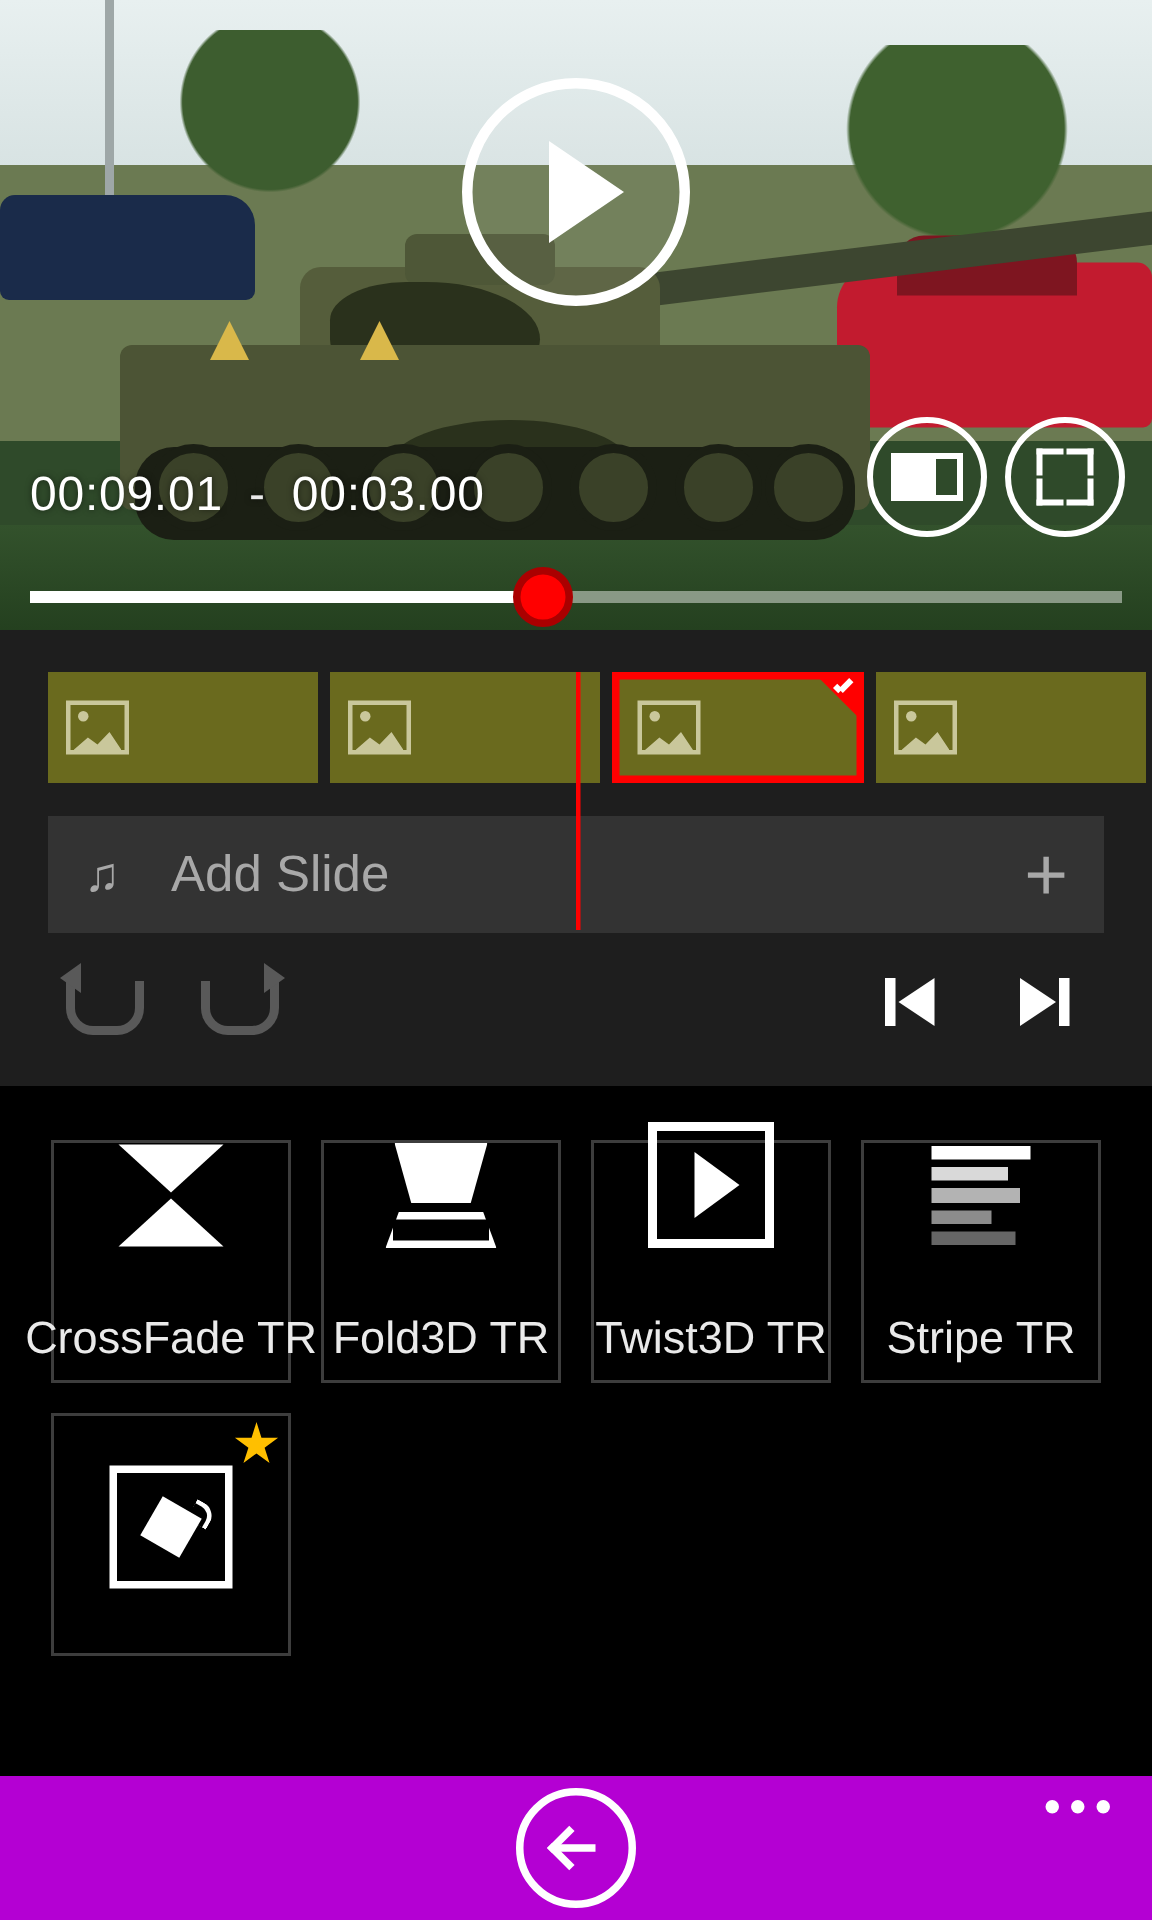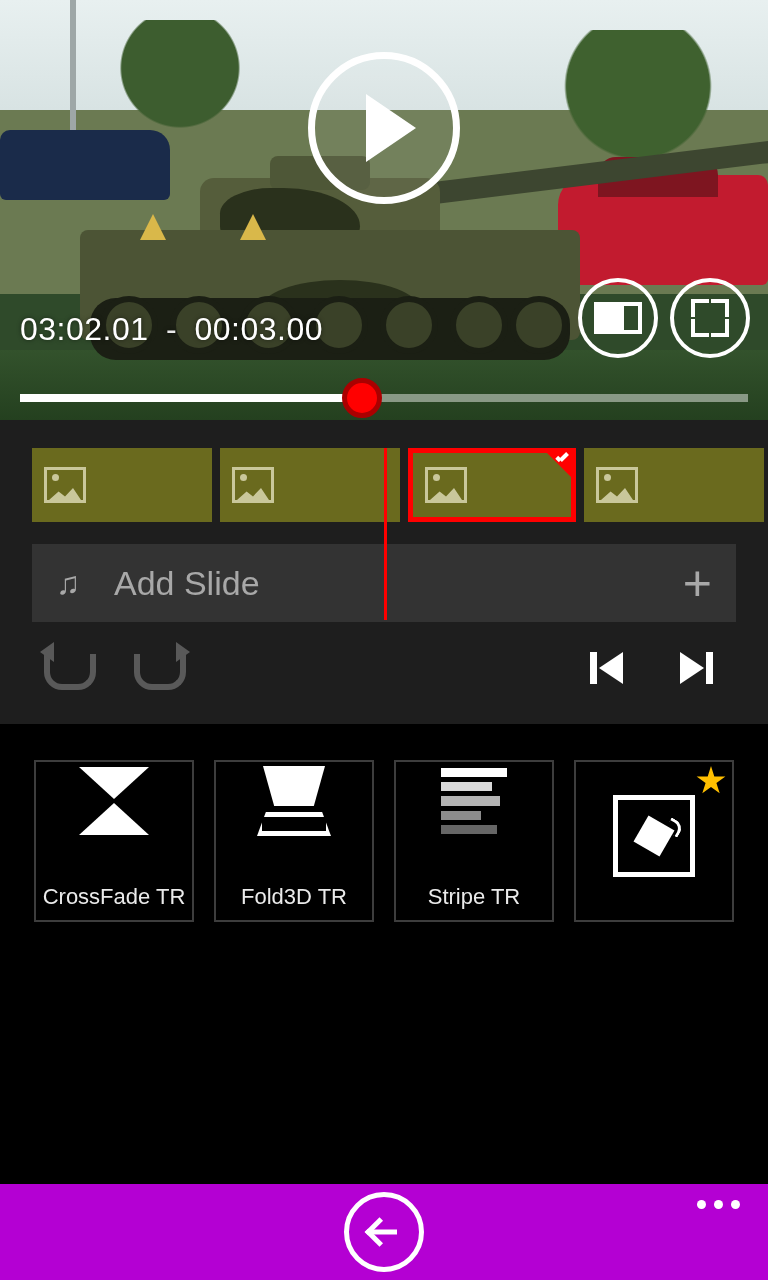--- a/index.html
+++ b/index.html
@@ -103,21 +103,21 @@
   .skip.prev .bar{width:7px; height:32px; background:#fff; margin-right:2px;}
   .skip.prev .t{border-right:24px solid #fff; border-top:16px solid transparent; border-bottom:16px solid transparent;}
   .skip.next .t{border-left:24px solid #fff; border-top:16px solid transparent; border-bottom:16px solid transparent;}
   .skip.next .bar{width:7px; height:32px; background:#fff; margin-left:2px;}
 
   
   .transitions { background:#000; padding:36px 34px 30px 34px;}
   .tr-grid { display:grid; grid-template-columns: repeat(4, 160px); gap:20px;}
   .tr-tile { height:148px; border:2px solid #3d3d3d; display:flex; flex-direction:column; align-items:center; justify-content:flex-end; padding-bottom:10px; cursor:pointer; position:relative;}
   .tr-tile .ico-area { flex:1; display:flex; align-items:center; justify-content:center; width:100%;}
-  .tr-tile .lbl { font-size:22px; color:#eaeaea; white-space:nowrap;margin-top:44px;}
+  .tr-tile .lbl { font-size:30px; color:#eaeaea; white-space:nowrap;margin-top:44px;}
   .tr-tile .star { position:absolute; top:4px; right:6px; width:30px; height:30px; background:#ffbf00; clip-path: polygon(50% 0,61% 35%,98% 35%,68% 57%,79% 91%,50% 70%,21% 91%,32% 57%,2% 35%,39% 35%);}
   
   .ico-crossfade { width:70px; height:68px; position:relative;}
   .ico-crossfade::before{content:""; position:absolute; top:0; left:0; right:0; border-left:35px solid transparent; border-right:35px solid transparent; border-top:32px solid #fff;}
   .ico-crossfade::after{content:""; position:absolute; bottom:0; left:0; right:0; border-left:35px solid transparent; border-right:35px solid transparent; border-bottom:32px solid #fff;}
   .ico-fold3d { width:74px; height:70px; position:relative;}
   .ico-fold3d .top { position:absolute; top:0; left:6px; right:6px; height:40px; background:#fff; clip-path:polygon(0 0,100% 0,82% 100%,18% 100%);}
   .ico-fold3d .bot { position:absolute; bottom:0; left:0; right:0; height:24px; border:5px solid #fff; clip-path:polygon(12% 0,88% 0,100% 100%,0 100%); box-sizing:border-box;}
   .ico-twist3d { width:72px; height:72px; border:6px solid #fff; display:flex; align-items:center; justify-content:center;}
   .ico-twist3d .inner{width:0; height:0; border-left:30px solid #fff; border-top:22px solid transparent; border-bottom:22px solid transparent; margin-left:8px;}
@@ -174,21 +174,21 @@
       <div class="wheel" style="left:360px;"></div>
       <div class="wheel" style="left:420px;"></div>
     </div>
   </div>
 
   <div class="play-btn">
     <div class="tri-play"></div>
   </div>
 
   <div class="time-overlay">
-    <span>03:02.01</span>
+    <span>00:09.01</span>
     <span class="dash">-</span>
     <span>00:03.00</span>
   </div>
 
   <div class="round-btn wide-icon">
     <div class="wide-rect"></div>
   </div>
   <div class="round-btn fs">
     <div class="fs-ico">
       <span class="tl"></span>
@@ -268,20 +268,28 @@
       <div class="ico-area">
           <div class="ico-fold3d">
             <div class="top"></div>
             <div class="bot"></div>
           </div>
         </div>
       <div class="lbl">Fold3D TR</div>
     </div>
     <div class="tr-tile">
       <div class="ico-area">
+          <div class="ico-twist3d">
+            <div class="inner"></div>
+          </div>
+        </div>
+      <div class="lbl">Twist3D TR</div>
+    </div>
+    <div class="tr-tile">
+      <div class="ico-area">
           <div class="ico-stripe">
             <span></span>
             <span></span>
             <span></span>
             <span></span>
             <span></span>
           </div>
         </div>
       <div class="lbl">Stripe TR</div>
     </div>

